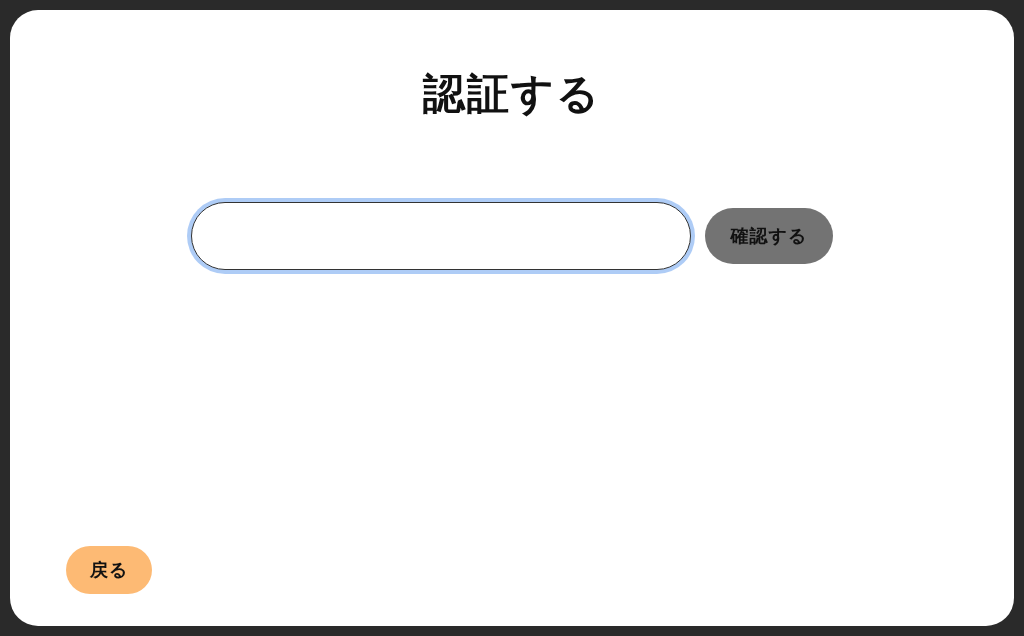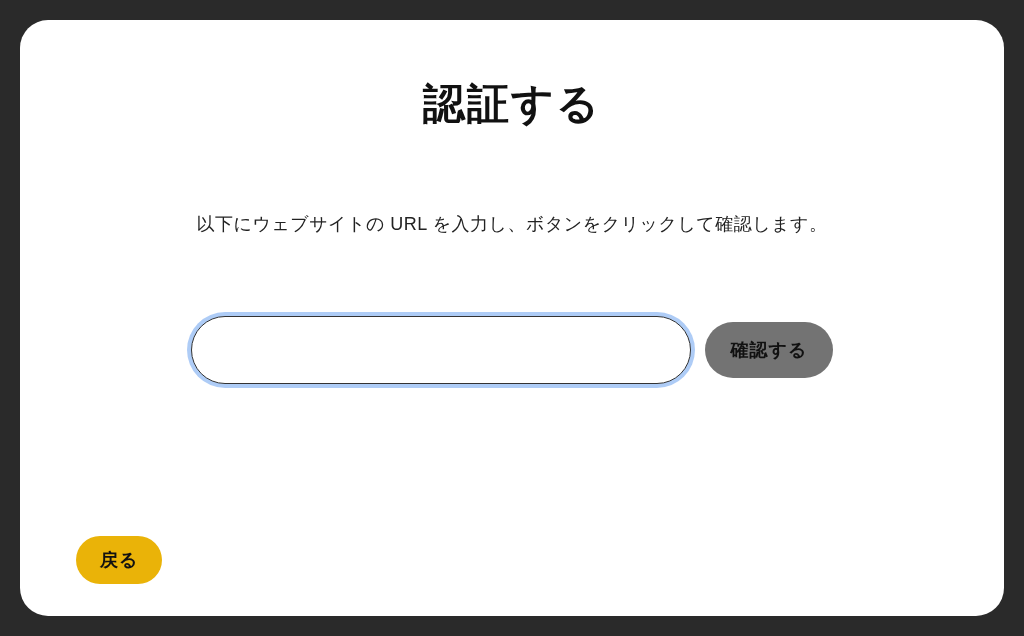--- a/index.html
+++ b/index.html
@@ -32,21 +32,21 @@
     
     .modal-overlay {
       position: absolute;
       top: 0;
       left: 0;
       width: 100%;
       height: 100%;
       display: flex;
       align-items: center;
       justify-content: flex-start;
-      padding: 20px;
+      padding: 10px;
       z-index: 10;
     }
     
     .modal {
       background-color: #ffffff;
       border-radius: 28px;
       width: 100%;
       height: 100%;
       padding: 48px 56px 36px 56px;
       position: relative;
@@ -101,40 +101,39 @@
       font-weight: 600;
       color: #111;
       cursor: pointer;
       letter-spacing: 1px;
     }
     
     .back-button {
       position: absolute;
       bottom: 32px;
       left: 56px;
-      background-color: #eab308;
+      background-color: #fdba74;
       border: none;
       border-radius: 24px;
       padding: 12px 24px;
       font-size: 18px;
       font-weight: 600;
       color: #111;
       cursor: pointer;
       letter-spacing: 1px;
     }
   </style>
 </head>
 <body>
 
 <div class="background-content"></div>
 
 <div class="modal-overlay">
   <div class="modal">
     <h1 class="modal-title">認証する</h1>
-    <p class="modal-description">以下にウェブサイトの URL を入力し、ボタンをクリックして確認します。</p>
 
     <div class="input-row">
       <input type="text" class="url-input" value="" style="">
       <button class="confirm-button">確認する</button>
     </div>
 
     <button class="back-button">戻る</button>
   </div>
 </div>
 

